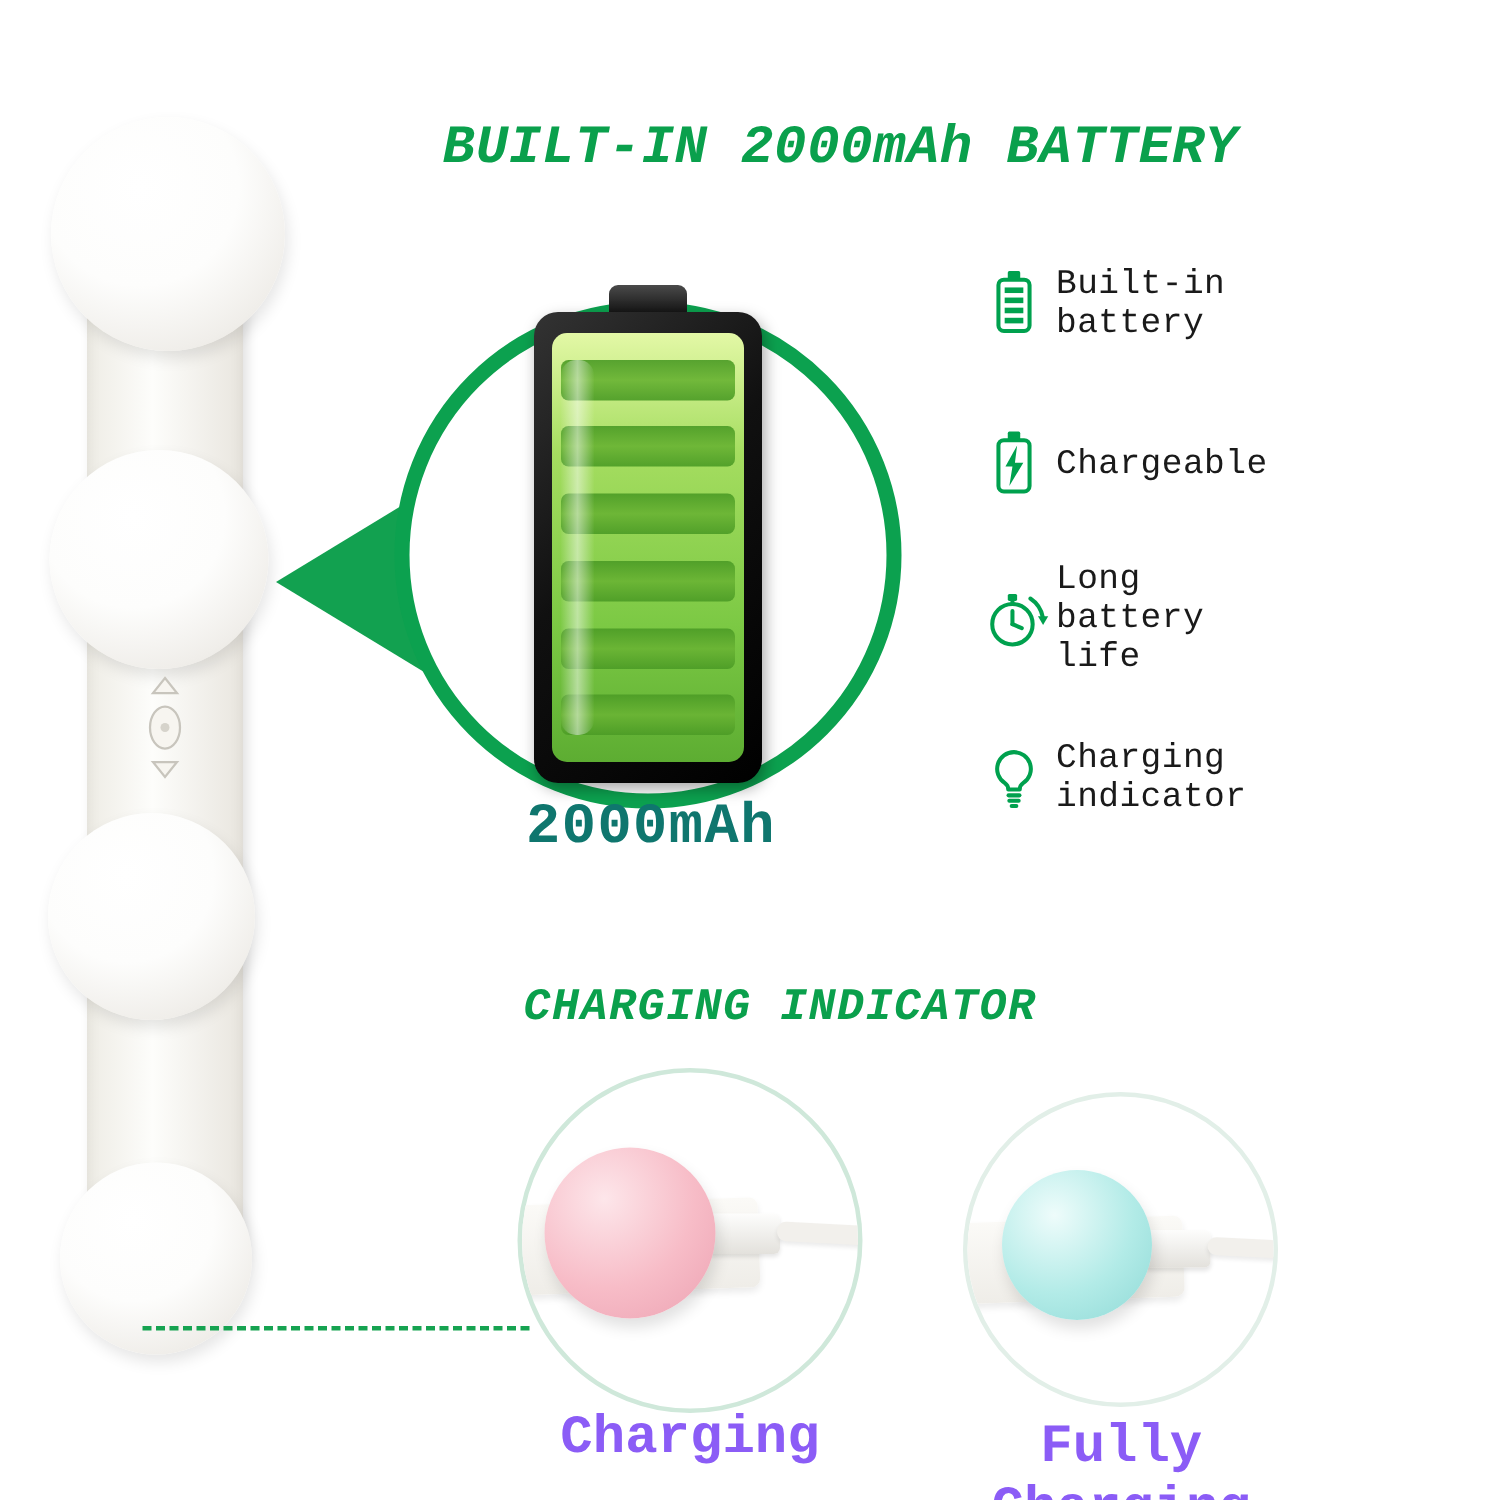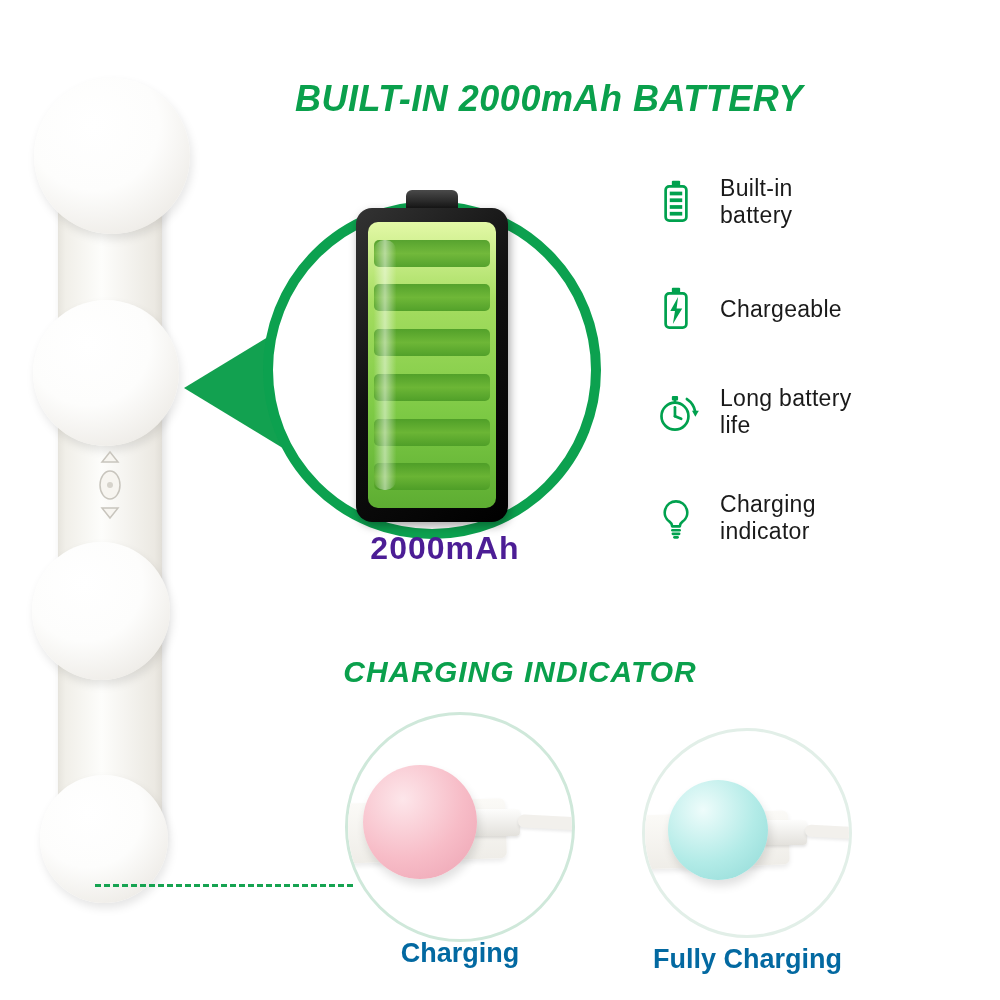--- a/index.html
+++ b/index.html
@@ -1,17 +1,17 @@
 <!DOCTYPE html>
 <html><head>
 <meta charset="utf-8">
 <style>
   * { margin:0; padding:0; box-sizing:border-box; }
   body { background:#ffffff; font-family:"Liberation Sans", sans-serif; }
-  .canvas { position:relative; width:871px; height:1000px; background:#fff; overflow:hidden; }
+  .canvas { position:relative; width:871px; height:1000px; background:#fff; overflow:hidden;font-family:Liberation Mono, monospace; }
 
   
   .bar-body{ position:absolute; left:58px; top:98px; width:104px; height:782px; border-radius:55px;
     background:linear-gradient(90deg,#eeece5 0%, #fdfdfb 42%, #e9e6df 100%);
     box-shadow:inset 0 0 10px rgba(0,0,0,.07), 3px 4px 8px rgba(0,0,0,.12); }
   .bulb{ position:absolute; border-radius:50%;
     background:radial-gradient(circle at 38% 30%, #ffffff 0%, #fdfdfc 45%, #f0eeea 76%, #e0ddd7 100%);
     box-shadow:2px 5px 10px rgba(0,0,0,.10); }
   .bulb1{ left:34px; top:78px;  width:156px; height:156px; }
   .bulb2{ left:33px; top:300px; width:146px; height:146px; }
@@ -32,29 +32,29 @@
   .battery .body{ position:absolute; left:0; top:18px; width:152px; height:314px; border-radius:16px;
     background:linear-gradient(135deg,#333 0%, #101010 45%, #000 100%);
     box-shadow:2px 4px 10px rgba(0,0,0,.35); }
   .battery .green{ position:absolute; left:12px; top:14px; width:128px; height:286px; border-radius:10px;
     background:linear-gradient(180deg,#e3f8a6 0%, #a5dd60 28%, #7cc944 68%, #5dad32 100%);
     overflow:hidden; display:flex; flex-direction:column; justify-content:space-evenly; }
   .battery .stripe{ height:27px; margin:0 6px; border-radius:5px; opacity:.92;
     background:linear-gradient(180deg,#4c9c26 0%, #6ab434 50%, #4c9c26 100%); }
   .battery .gloss{ position:absolute; left:18px; top:32px; width:22px; height:250px; border-radius:10px;
     background:linear-gradient(90deg, rgba(255,255,255,.02), rgba(255,255,255,.5), rgba(255,255,255,.02)); }
-  .capacity{ position:absolute; left:276px; top:530px; width:338px; text-align:center;
-    font-size:32px; font-weight:bold; color:#4c1d95; letter-spacing:1px; }
+  .capacity{ position:absolute; left:265px; top:530px; width:338px; text-align:center;
+    font-size:38px; font-weight:bold; color:#0f766e; letter-spacing:1px; }
 
   
   .headline{ position:absolute; left:295px; top:78px; width:640px;
     font-size:36px; font-weight:bold; font-style:italic; color:#0aa04c; letter-spacing:.5px; white-space:nowrap; }
 
   
-  .feature{ position:absolute; left:648px; display:flex; align-items:center; gap:16px; height:56px; }
+  .feature{ position:absolute; left:648px; display:flex; align-items:center; height:56px; }
   .f1{ top:174px; } .f2{ top:281px; } .f3{ top:384px; } .f4{ top:490px; }
   .feature .icon{ width:56px; height:56px; display:inline-block; }
   .feature .label{ font-size:23px; color:#1a1a1a; letter-spacing:.3px; }
 
   
   .charging-title{ position:absolute; left:340px; top:655px; width:360px; text-align:center;
     font-size:30px; font-weight:bold; font-style:italic; color:#0aa04c; letter-spacing:1px; white-space:nowrap; }
   .dashes{ position:absolute; left:95px; top:884px; width:258px; height:0; border-top:3px dashed #16a351; }
 
   .photo-circle{ position:absolute; border-radius:50%; background:#fff; overflow:hidden; }
@@ -72,21 +72,21 @@
     box-shadow:0 2px 3px rgba(0,0,0,.1); }
   .plug-tip{ position:absolute; background:#c9c6c0; border-radius:2px; }
   .cable{ position:absolute; background:#f2f0ec; border-radius:6px; box-shadow:0 2px 3px rgba(0,0,0,.08); }
   .pc-a .plug{ left:124px; top:94px; width:48px; height:27px; }
   .pc-a .plug-tip{ left:114px; top:99px; width:12px; height:17px; }
   .pc-a .cable{ left:170px; top:101px; width:68px; height:13px; transform:rotate(3deg); }
   .pc-b .plug{ left:118px; top:89px; width:44px; height:25px; }
   .pc-b .plug-tip{ left:109px; top:94px; width:11px; height:15px; }
   .pc-b .cable{ left:160px; top:95px; width:58px; height:12px; transform:rotate(3deg); }
 
-  .state-label{ position:absolute; text-align:center; font-size:27px; font-weight:bold; color:#0369a1; }
+  .state-label{ position:absolute; text-align:center; font-size:36px; font-weight:bold; color:#8b5cf6; }
   .sl-a{ left:345px; top:938px; width:230px; }
   .sl-b{ left:630px; top:944px; width:235px; }
 </style>
 </head>
 <body>
 
 <div class="canvas">
 
   <div>
     <div class="bar-body"></div>

